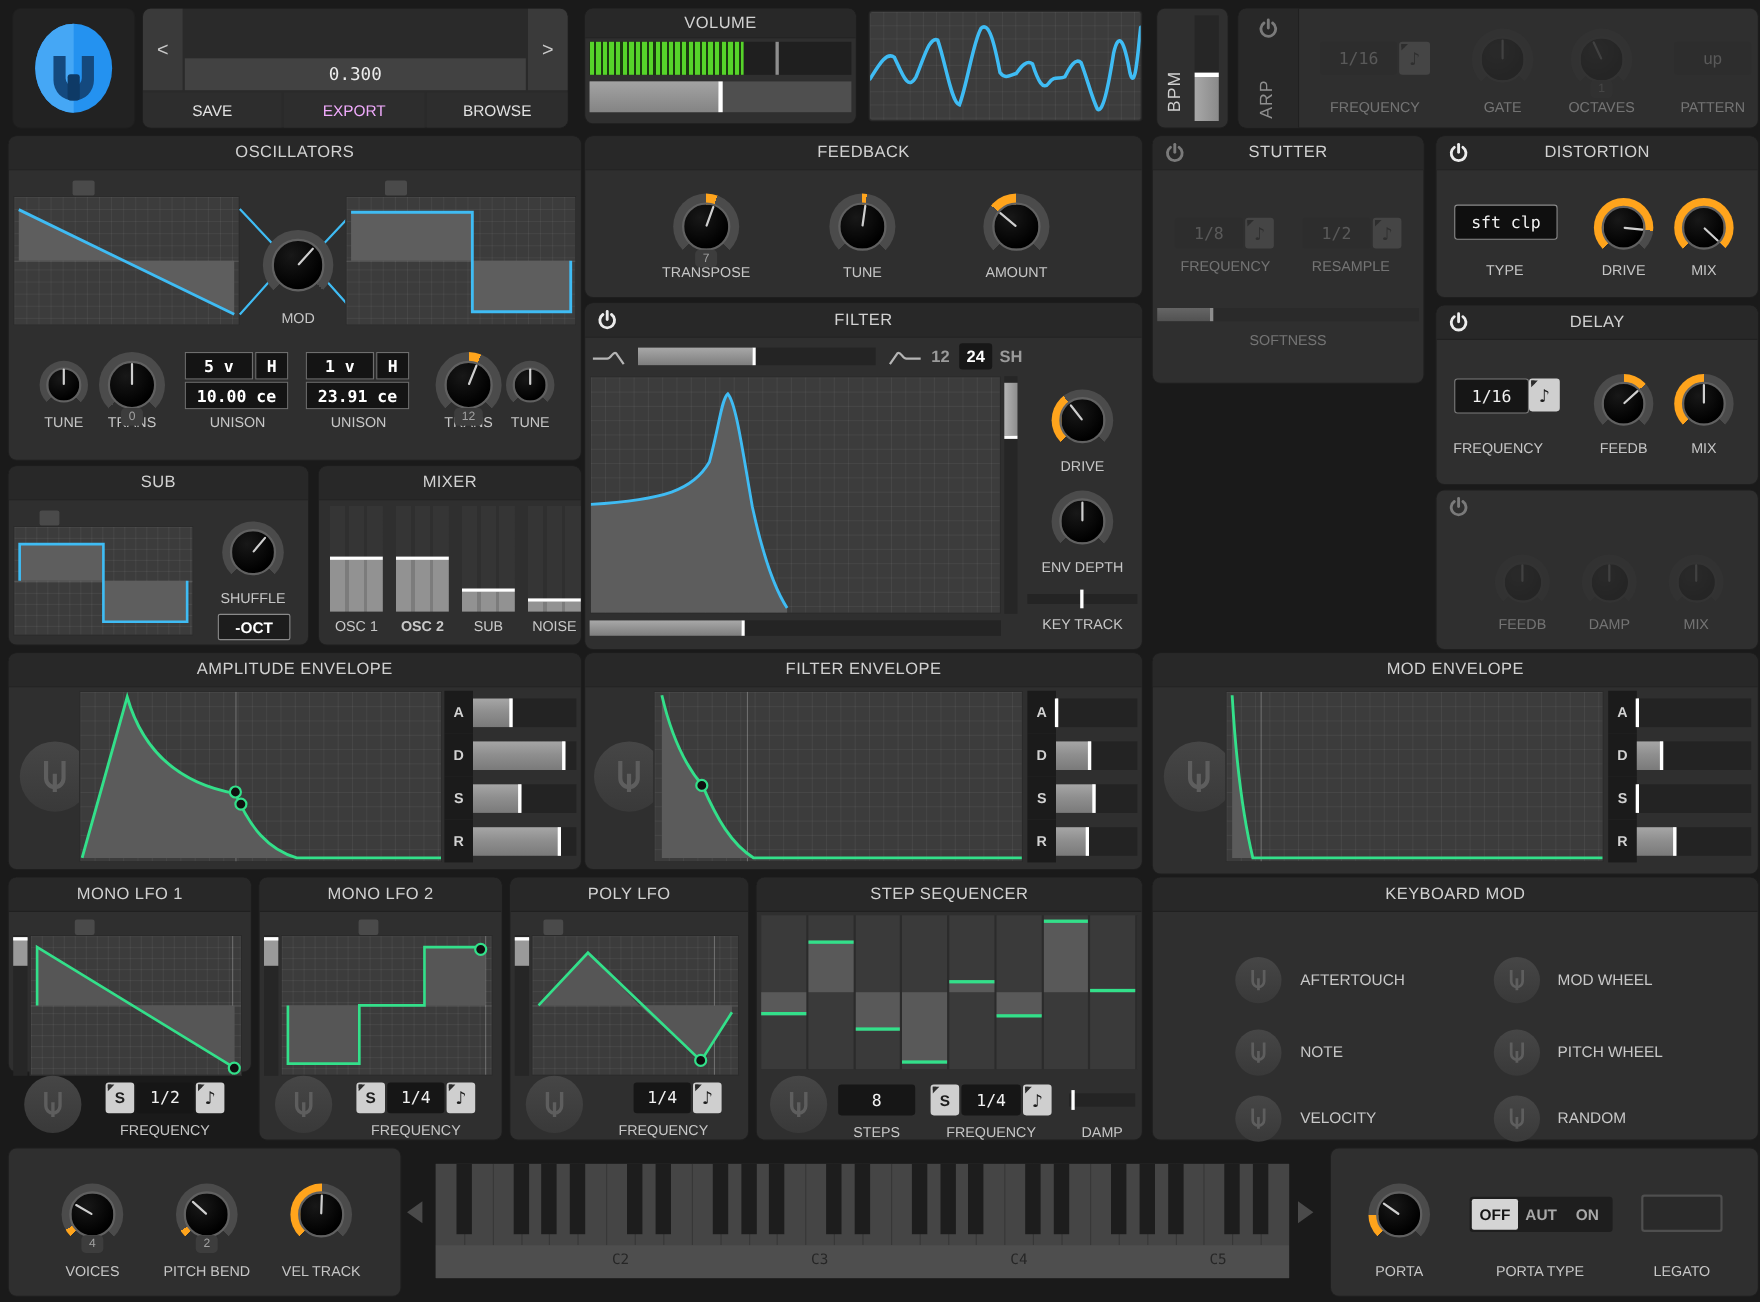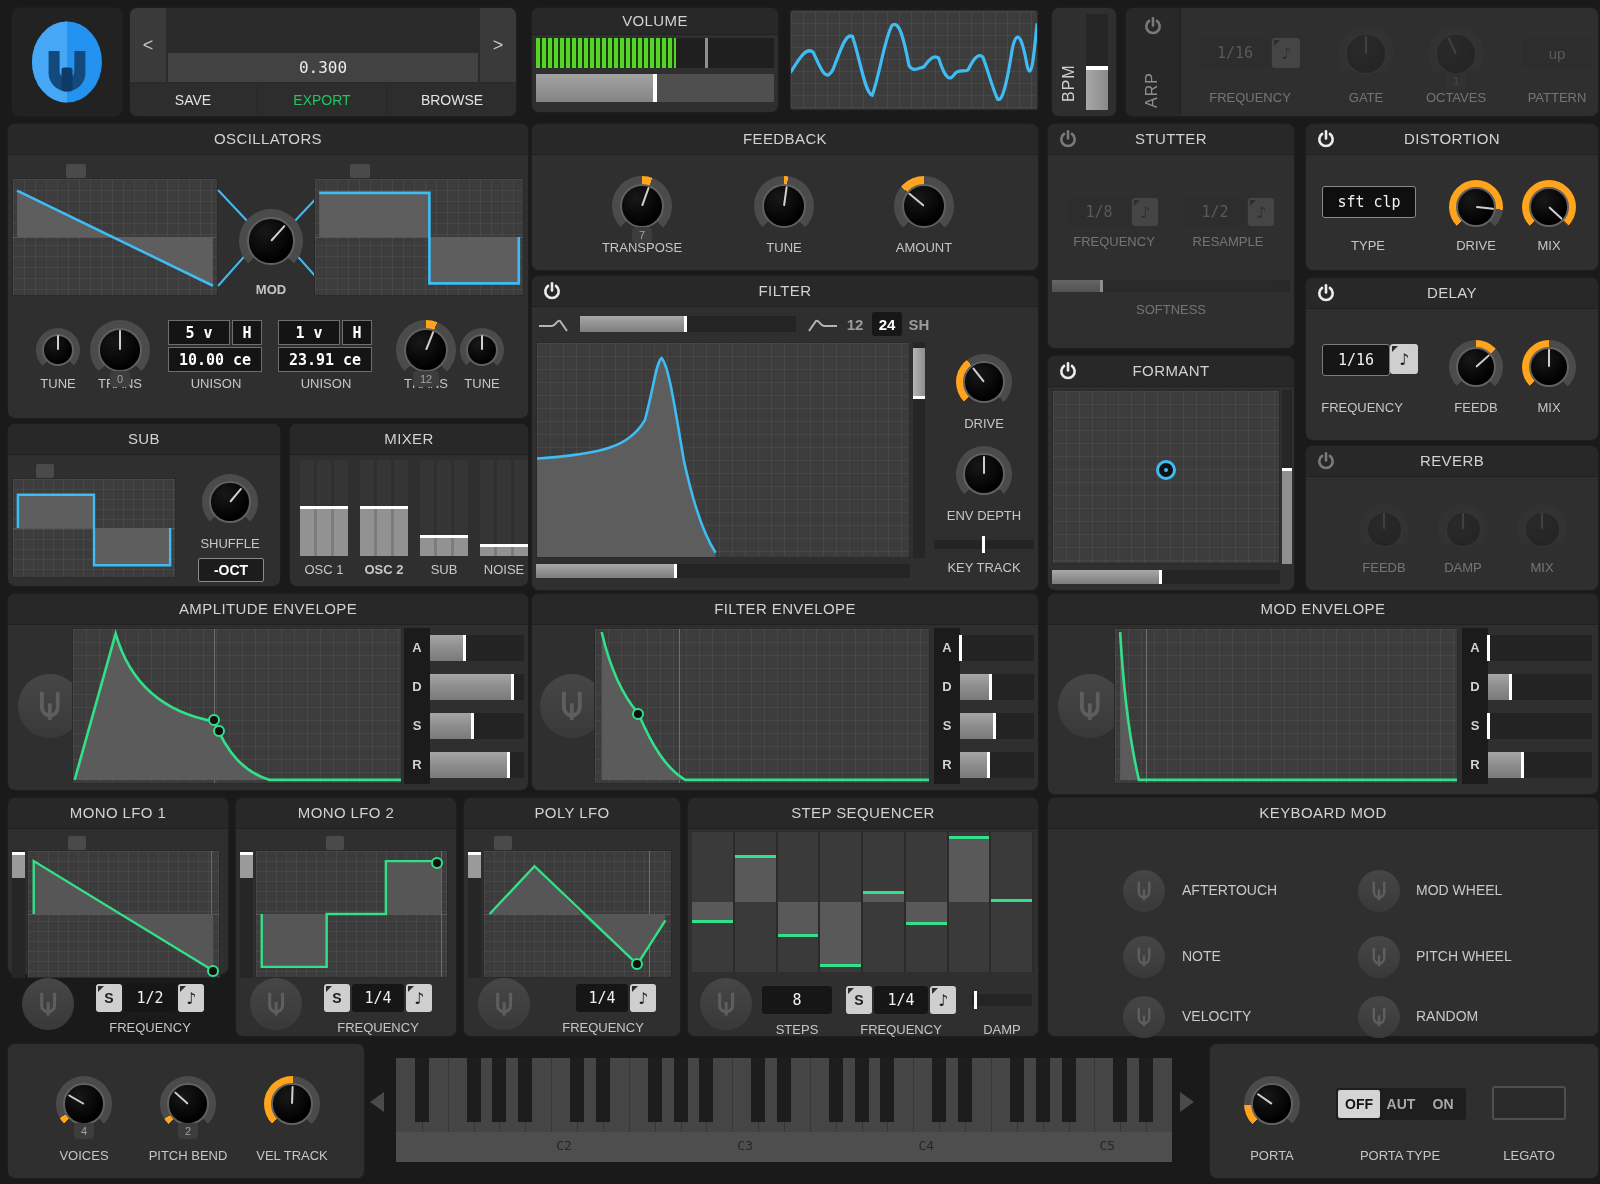--- a/index.html
+++ b/index.html
@@ -107,21 +107,21 @@
       <path d="M30 38 V62 a20 20 0 0 0 40 0 V38 H58 V60 a8 8 0 0 1 -16 0 V38 Z" fill="#14497e"></path>
       <rect x="44" y="56" width="12" height="26" rx="3" fill="#0e3a66"></rect>
     </svg>
   </div>
 
   <div class="panel" style="left:130px;top:8px;width:386px;height:108px;background:#2a2a2a;">
     <div style="position:absolute;left:0;top:0;width:36px;height:74px;background:#3a3a3a;border-radius:7px 0 0 0;display:flex;align-items:center;justify-content:center;color:#c9c9c9;font-size:18px;">&lt;</div>
     <div style="position:absolute;right:0;top:0;width:36px;height:74px;background:#3a3a3a;border-radius:0 7px 0 0;display:flex;align-items:center;justify-content:center;color:#c9c9c9;font-size:18px;">&gt;</div>
     <div style="position:absolute;left:38px;top:45px;width:310px;height:29px;background:#424242;display:flex;align-items:center;justify-content:center;color:#ececec;font-family:'DejaVu Sans Mono',monospace;font-size:16px;">0.300</div>
     <div style="position:absolute;left:0;top:76px;width:126px;height:32px;background:#2d2d2d;border-radius:0 0 0 7px;display:flex;align-items:center;justify-content:center;color:#e2e2e2;font-size:14px;">SAVE</div>
-    <div style="position:absolute;left:128px;top:76px;width:128px;height:32px;background:#2d2d2d;display:flex;align-items:center;justify-content:center;color:#22c55e;font-size:14px;">EXPORT</div>
+    <div style="position:absolute;left:128px;top:76px;width:128px;height:32px;background:#2d2d2d;display:flex;align-items:center;justify-content:center;color:#f0abfc;font-size:14px;">EXPORT</div>
     <div style="position:absolute;left:258px;top:76px;width:128px;height:32px;background:#2d2d2d;border-radius:0 0 7px 0;display:flex;align-items:center;justify-content:center;color:#e2e2e2;font-size:14px;">BROWSE</div>
   </div>
 
   <div class="panel" style="left:532px;top:8px;width:246px;height:104px;">
     <div class="ptitle" style="height:26px;line-height:26px;">VOLUME</div>
     <div style="position:absolute;left:4px;top:30px;width:238px;height:30px;background:#1f1f1f;">
       <div style="position:absolute;left:0;top:0;bottom:0;width:59%;background:repeating-linear-gradient(90deg,var(--meter) 0 4px,#1b3a10 4px 6px);"></div>
       <div style="position:absolute;left:71%;top:0;bottom:0;width:3px;background:#8e8e8e;"></div>
     </div>
     <div class="hslider" style="left:4px;top:66px;width:238px;height:28px;background:#4f4f4f;">
@@ -194,21 +194,21 @@
     <svg style="position:absolute;left:206px;top:54px;width:114px;height:118px;" viewBox="0 0 114 118">
       <path d="M4,12 L36,46 M110,12 L78,46 M4,108 L36,72 M110,108 L78,72" style="stroke:var(--blue)" stroke-width="2" fill="none"></path>
     </svg>
     <div class="knob k64" style="left:231px;top:85px;">
         <div class="kring" style="background: conic-gradient(from -135deg, rgb(75, 75, 75) 0deg, rgb(75, 75, 75) 270deg, transparent 270deg, transparent 360deg);"></div>
         <div class="kface"></div>
         <div class="kpivot" style="transform: rotate(42deg);">
           <div class="kneedle"></div>
         </div>
       </div>
-    <div class="lbl" style="left:263px;top:158px;font-weight:bold;">MOD</div>
+    <div class="lbl" style="left:263px;top:158px;font-weight:normal;">MOD</div>
     <div class="grid" style="position:absolute;left:306px;top:54px;width:210px;height:118px;background-size:11px 11px;">
       <div class="centerline"></div>
       <svg class="wave" viewBox="0 0 100 100" preserveAspectRatio="none">
         <path d="M2,12 H55 V50 H2 Z" fill="#5e5e5e"></path>
         <path d="M55,50 H98 V90 H55 Z" fill="#5e5e5e"></path>
         <path d="M2,12 H55 V90 H98 V50" fill="none" style="stroke:var(--blue)" stroke-width="2.6" vector-effect="non-scaling-stroke"></path>
       </svg>
     </div>
     <div class="knob k44" style="left:28px;top:204px;">
         <div class="kring" style="background: conic-gradient(from -135deg, rgb(75, 75, 75) 0deg, rgb(75, 75, 75) 270deg, transparent 270deg, transparent 360deg);"></div>
@@ -414,41 +414,22 @@
     <div class="knob k54" style="left:216px;top:62px;">
         <div class="kring" style="background: conic-gradient(from -135deg, #4b4b4b 0deg 0deg, var(--orange) 0deg 135deg, #4b4b4b 135deg 270deg, transparent 270deg 360deg);"></div>
         <div class="kface"></div>
         <div class="kpivot" style="transform: rotate(0deg);">
           <div class="kneedle"></div>
         </div>
       </div>
     <div class="lbl" style="left:243px;top:122px;">MIX</div>
   </div>
 
-  <div class="panel" style="left:1048px;top:356px;width:246px;height:234px;">
-    <div class="ptitle">FORMANT</div>
-    <span class="pwr on" style="left:10px;top:5px;"><svg viewBox="0 0 20 20">
-          <path d="M10 2.2 V9.5" stroke="currentColor" stroke-width="2.6" stroke-linecap="round" fill="none"></path>
-          <path d="M6.1 4.9 a6.7 6.7 0 1 0 7.8 0" stroke="currentColor" stroke-width="2.6" stroke-linecap="round" fill="none"></path>
-        </svg></span>
-    <div class="grid" style="position:absolute;left:4px;top:34px;width:228px;height:174px;">
-      <div class="bluedot" style="left:calc(50% - 10px);top:calc(46% - 10px);width:14px;height:14px;border-width:3px;"></div>
-      <div style="position:absolute;left:calc(50% - 2px);top:calc(46% - 2px);width:4px;height:4px;border-radius:50%;background:var(--blue);"></div>
-    </div>
-    <div class="vtrack" style="left:234px;top:34px;width:10px;height:174px;">
-      <div style="position:absolute;left:0;right:0;top:45%;bottom:0;background:#8f8f8f;border-top:3px solid #fff;"></div>
-    </div>
-    <div class="hslider" style="left:4px;top:214px;width:228px;height:14px;">
-      <div class="hfill" style="width:47%;"></div>
-        <div class="hcap" style="left:47%;"></div>
-    </div>
-  </div>
 
   <div class="panel" style="left:1306px;top:446px;width:292px;height:144px;">
-    <div class="ptitle">REVERB</div>
     <span class="pwr off" style="left:10px;top:5px;"><svg viewBox="0 0 20 20">
           <path d="M10 2.2 V9.5" stroke="currentColor" stroke-width="2.6" stroke-linecap="round" fill="none"></path>
           <path d="M6.1 4.9 a6.7 6.7 0 1 0 7.8 0" stroke="currentColor" stroke-width="2.6" stroke-linecap="round" fill="none"></path>
         </svg></span>
     <div class="dim">
       <div class="knob k50 dim" style="left:53px;top:58px;">
           <div class="kring" style="background: conic-gradient(from -135deg, rgb(62, 62, 62) 0deg, rgb(62, 62, 62) 270deg, transparent 270deg, transparent 360deg);"></div>
           <div class="kface"></div>
           <div class="kpivot" style="transform: rotate(0deg);">
             <div class="kneedle"></div>

